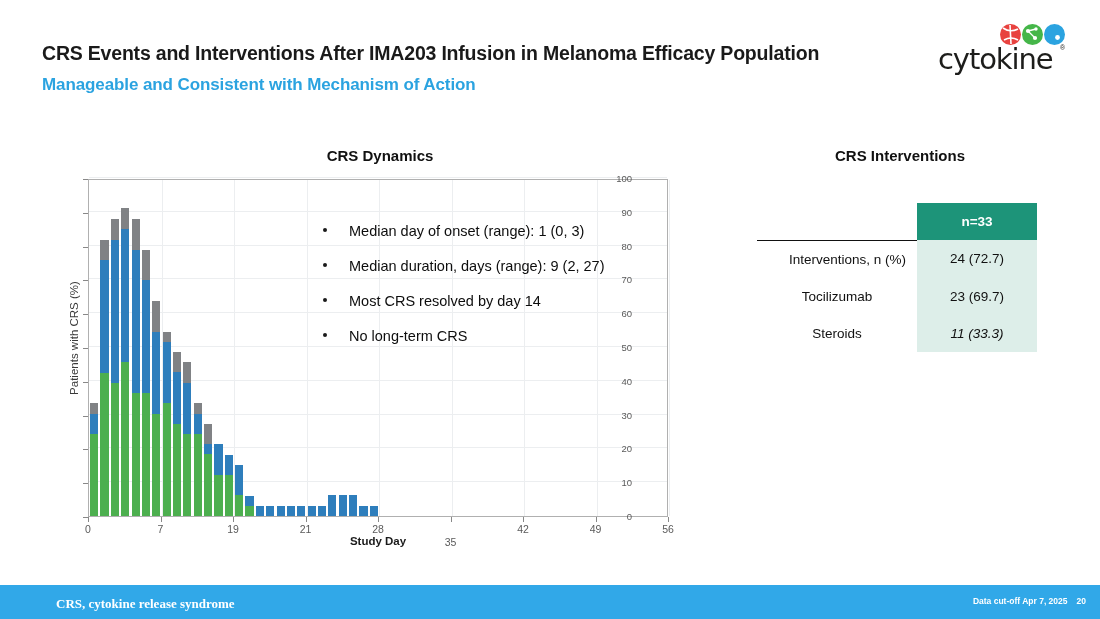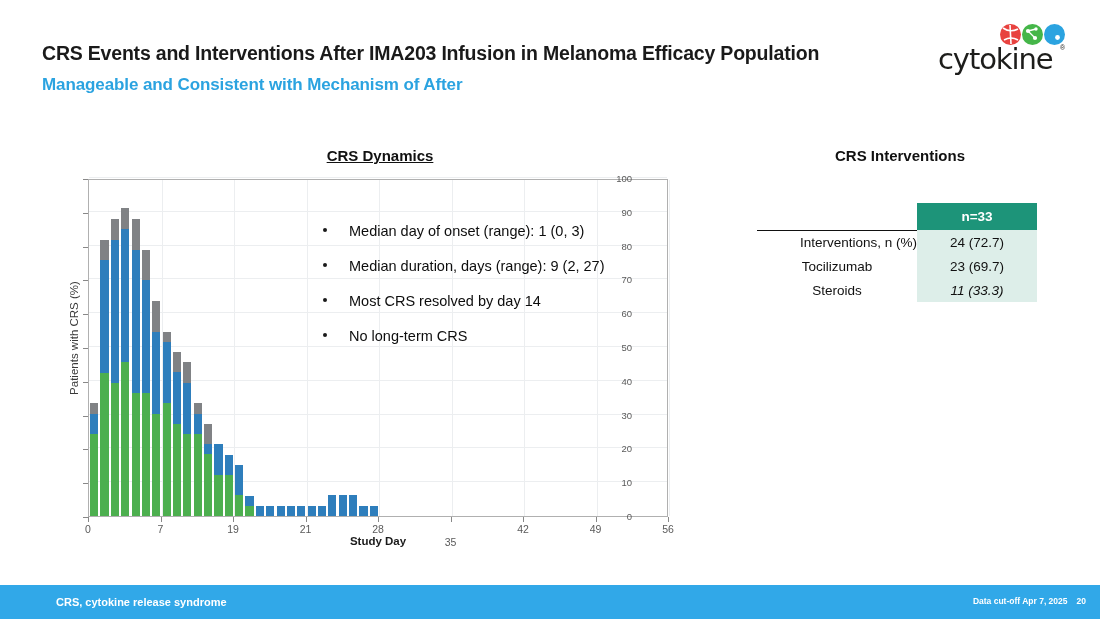--- a/index.html
+++ b/index.html
@@ -37,21 +37,21 @@
   #logo-dots .dot svg { position:absolute; left:0; top:0; }
   #logo-word {
     position: absolute; left: 0px; top: 18px;
     font-size: 29px; font-weight: 500; color: #1d1d1b;
     letter-spacing: -1.1px; font-family: "DejaVu Sans", sans-serif;
   }
   #logo-reg { position:absolute; left:122px; top:20px; font-size:7px; color:#1d1d1b; }
 
   
   .panel-title { position: absolute; font-size: 15px; font-weight: bold; color: #111; }
-  #chart-panel-title { left: 290px; top: 147px; width: 180px; text-align: center; text-decoration: underline; }
+  #chart-panel-title { left: 290px; top: 147px; width: 180px; text-align: center; }
   #table-panel-title { left: 790px; top: 147px; width: 220px; text-align: center; }
 
   
   #chart-area { position: absolute; left: 50px; top: 170px; width: 625px; height: 375px; }
   #plot-frame {
     position: absolute; left: 38px; top: 9px; width: 580px; height: 338px;
     border: 1px solid #b0b0b0; background: #ffffff;
   }
   .gridline-h { position: absolute; left: 0; width: 100%; height: 1px; background: #eceef0; }
   .gridline-v { position: absolute; top: 0; height: 100%; width: 1px; background: #eceef0; }
@@ -89,21 +89,21 @@
 
   
   #legend { position: absolute; left: 608px; top: 430px; width: 56px; }
   #legend-title { font-size: 11px; color: #3a3a3a; margin-bottom: 4px; padding-left: 2px; }
   .legend-row { display: flex; align-items: center; height: 18px; margin-bottom: 1px; }
   .legend-swatch { width: 18px; height: 15px; margin-right: 8px; }
 
   
   #interv-table { position: absolute; left: 757px; top: 203px; width: 280px; }
   #interv-table table { border-collapse: collapse; width: 100%; }
-  #interv-table td, #interv-table th { padding: 0; }
+  #interv-table td, #interv-table th { padding: 11px; }
   .th-blank { width: 160px; height: 27px; background: #ffffff; }
   .th-n {
     width: 120px; height: 27px; background: #1d9479; color: #ffffff;
     font-size: 13.5px; font-weight: bold; text-align: center; vertical-align: middle;
   }
   .row-label {
     height: 24px; font-size: 13.5px; color: #111; text-align: right;
     padding-right: 9px; vertical-align: middle;
     border-top: 1px solid #111;
   }
@@ -113,34 +113,34 @@
     text-align: center; vertical-align: middle;
   }
 
   
   #footer {
     position: absolute; left: 0; bottom: 0; width: 1100px; height: 34px;
     background: #31a8e8;
   }
   #footnote {
     position: absolute; left: 56px; top: 11px;
-    font-size: 11px; color: #ffffff; font-weight: bold;
+    font-size: 13px; color: #ffffff; font-weight: bold; font-family: Liberation Serif, serif;
   }
   #footer-right {
     position: absolute; right: 14px; top: 11px;
     font-size: 8.5px; color: #ffffff; font-weight: bold;
   }
   #page-num { display: inline-block; margin-left: 9px; }
 </style>
 </head>
 <body>
 
 <div id="slide-header">
   <div id="title-main">CRS Events and Interventions After IMA203 Infusion in Melanoma Efficacy Population</div>
-  <div id="title-sub" style="color: rgb(43, 163, 224);">Manageable and Consistent with Mechanism of After</div>
+  <div id="title-sub" style="color: rgb(43, 163, 224);">Manageable and Consistent with Mechanism of Action</div>
 </div>
 
 <div id="logo">
   <div id="logo-dots">
     <div class="dot d1" style="background: rgb(232, 66, 63);">
       <svg width="21" height="21" viewBox="0 0 21 21" aria-hidden="true">
         <path d="M3 4 Q10 9 18 5" stroke="#ffffff" stroke-width="1.6" fill="none"></path>
         <path d="M4 16 Q11 12 18 16" stroke="#ffffff" stroke-width="1.6" fill="none"></path>
         <path d="M10 1 L11 20" stroke="#ffffff" stroke-width="1.6" fill="none"></path>
       </svg>

